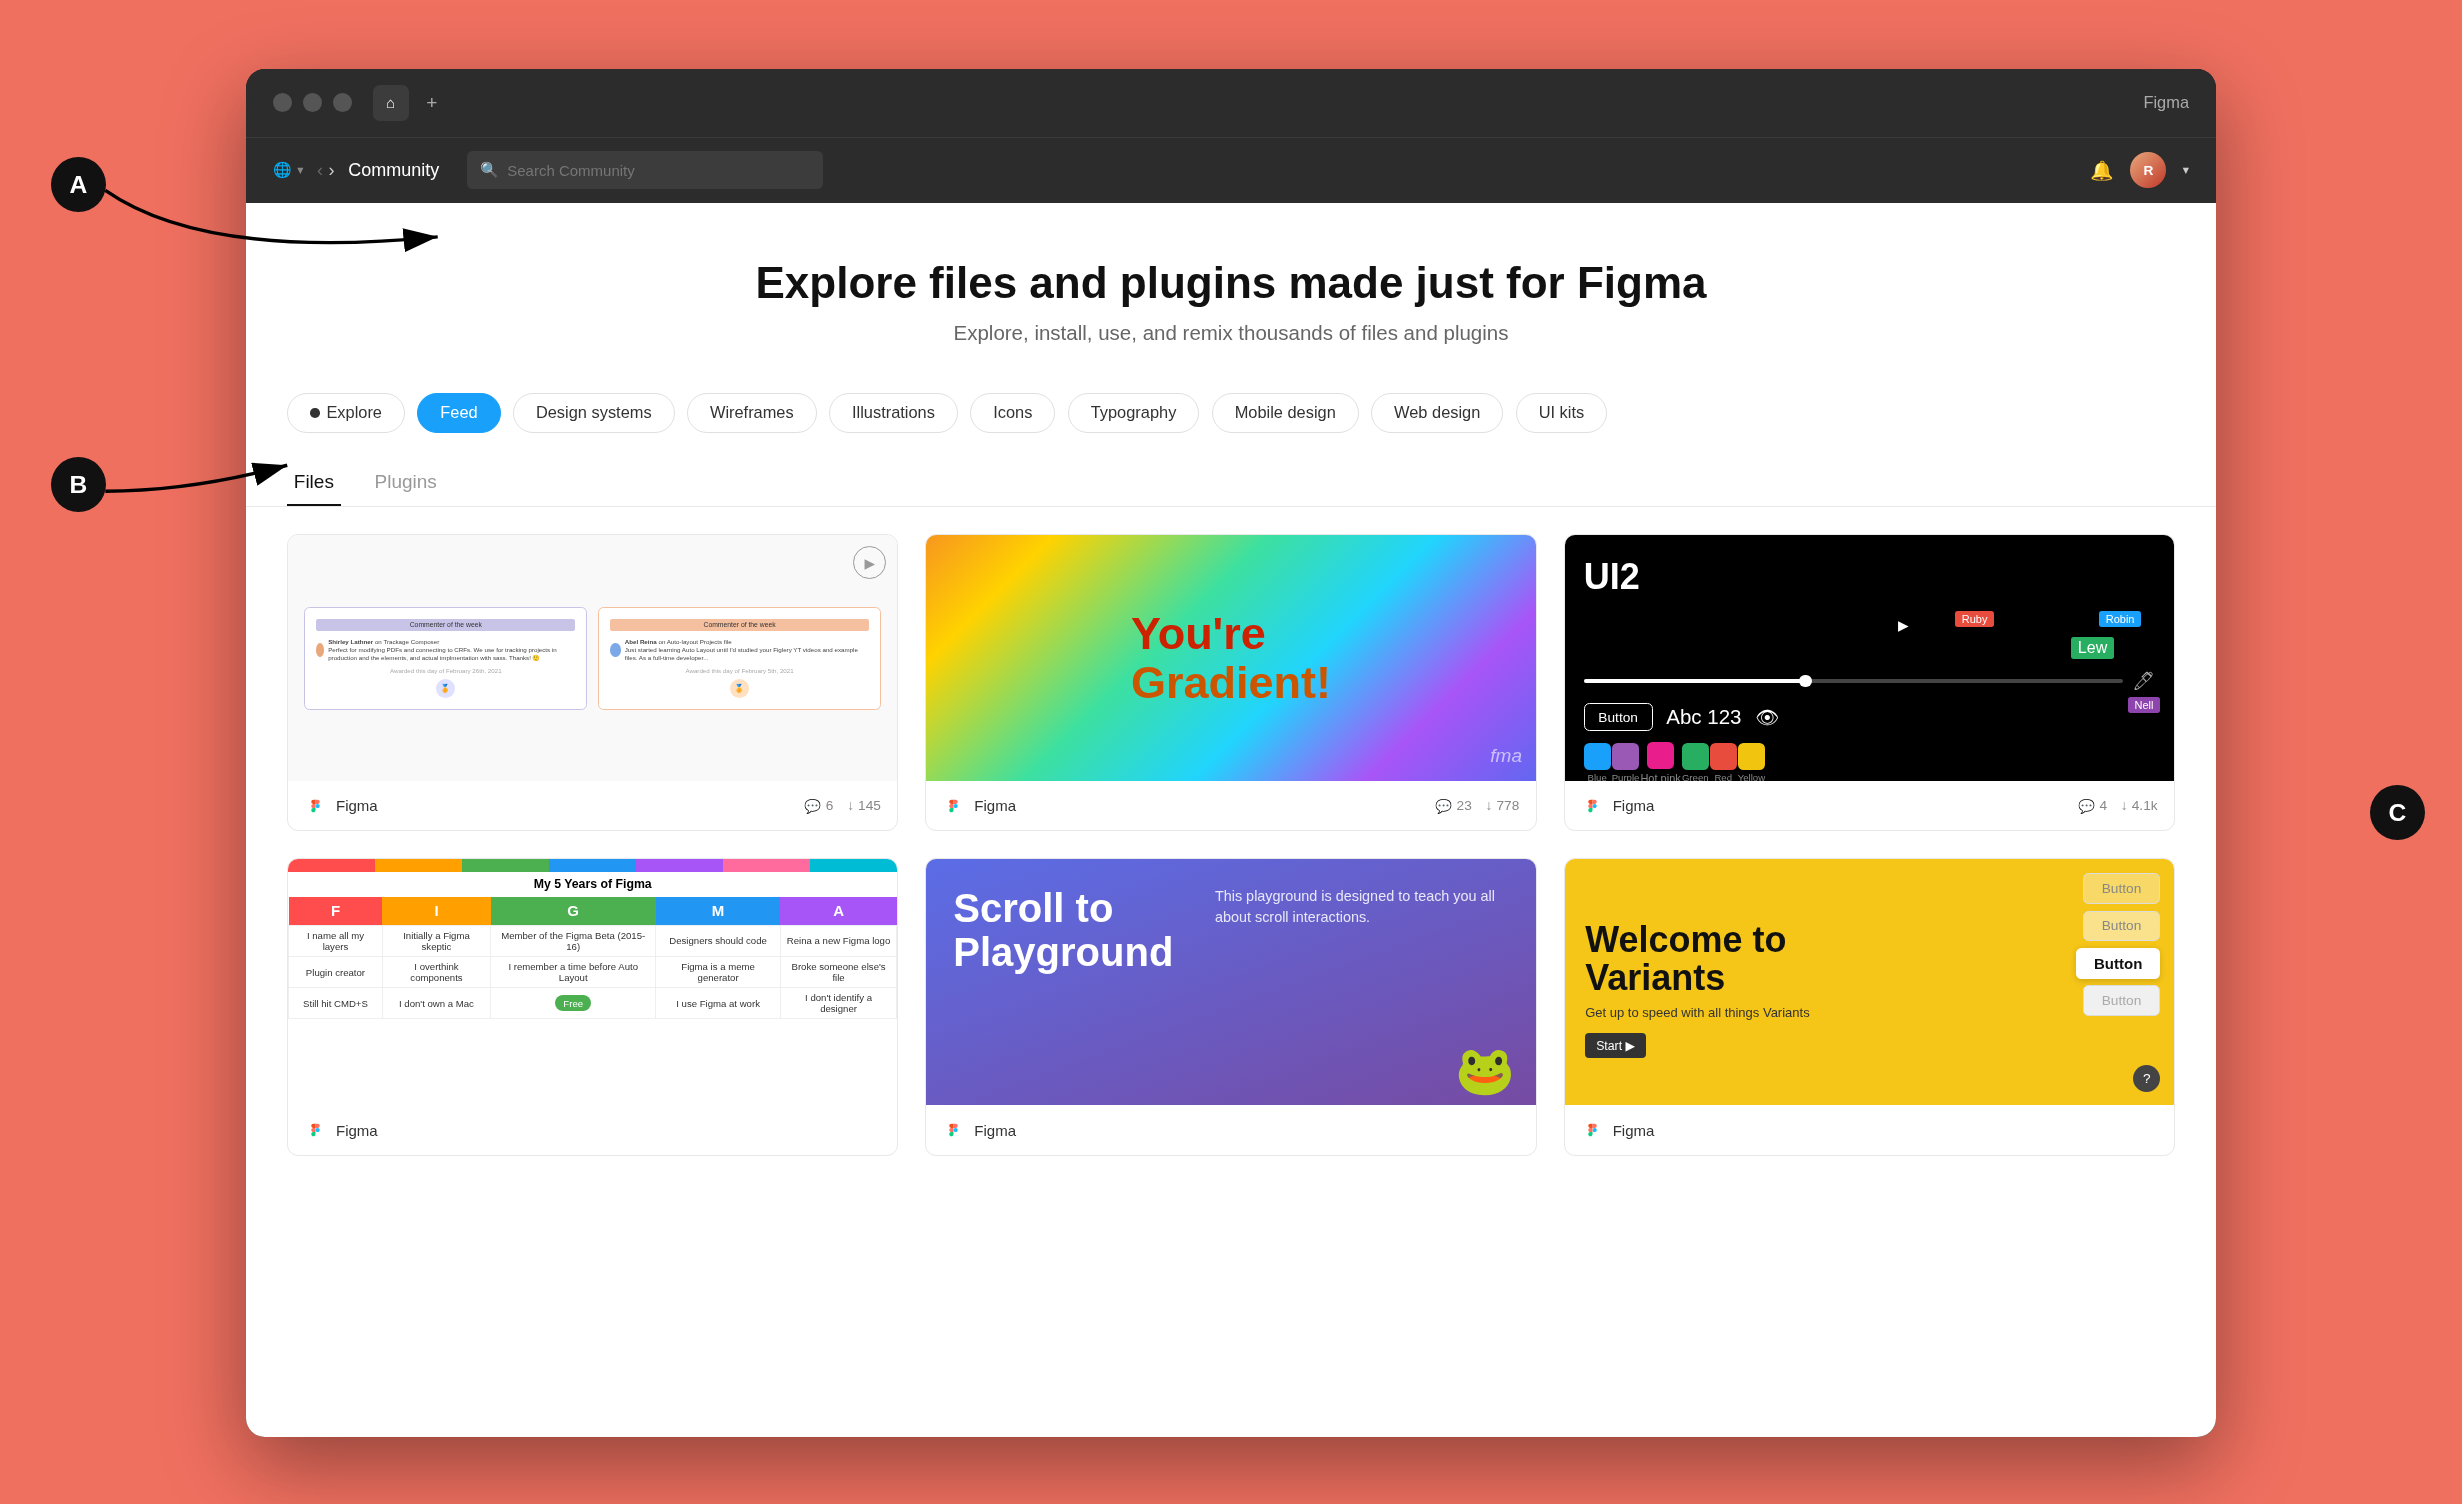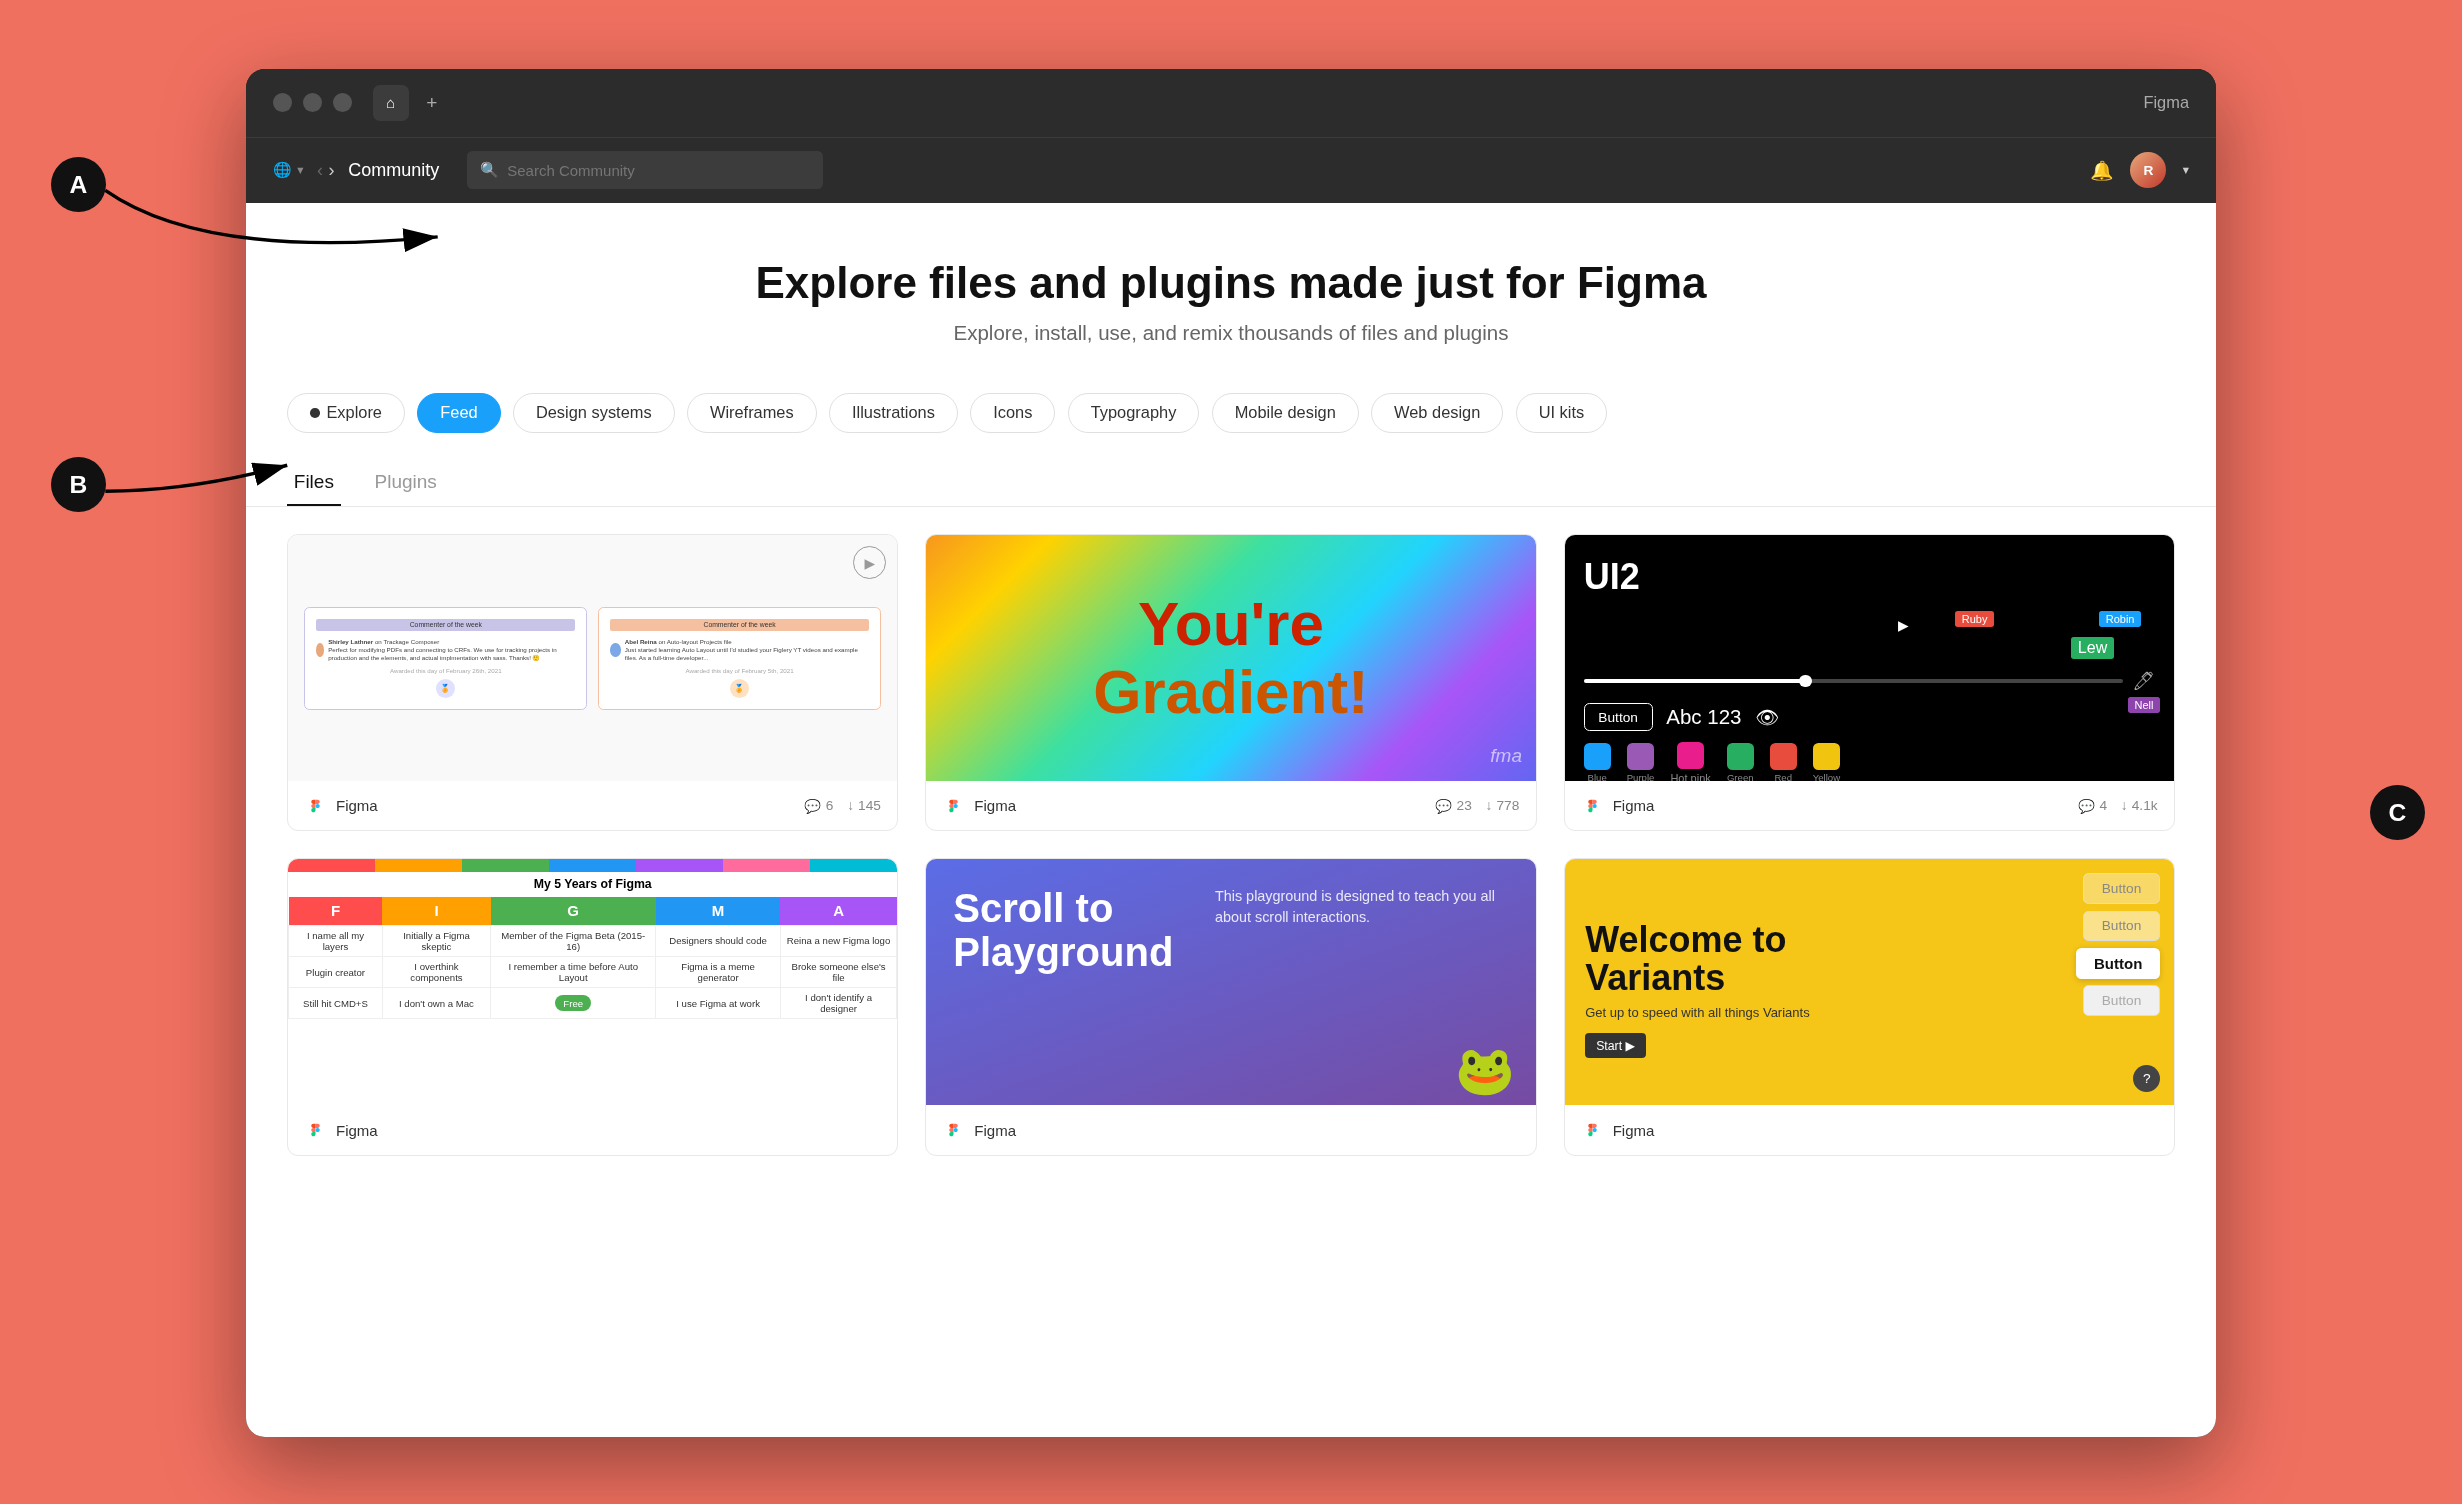--- a/index.html
+++ b/index.html
@@ -282,23 +282,22 @@
     }
     
     .gradient-text-overlay {
       position: absolute;
       inset: 0;
       display: flex;
       align-items: center;
       justify-content: center;
     }
     .gradient-big-text {
-      font-size: 62px;
+      font-size: 45px;
       font-weight: 900;
-      text-align: center;
       line-height: 1.1;
     }
     .gradient-big-text .line1 { color: #cc2200; }
     .gradient-big-text .line2 { color: #cc5500; }
     .play-btn {
       position: absolute;
       top: 11px;
       right: 11px;
       width: 33px;
       height: 33px;
@@ -538,21 +537,21 @@
             </div>
             <span style="color:#aaa;font-size:18px;">🖊</span>
           </div>
 
           <div style="display:flex;align-items:center;gap:13.7px;margin-bottom:11px;">
             <div style="padding:5.5px 13.7px;border:1.4px solid white;border-radius:5.5px;color:white;font-size:13.7px;">Button</div>
             <span style="font-size:20.5px;color:white;">Abc 123</span>
             <span style="font-size:19px;color:white;">👁</span>
           </div>
 
-          <div style="display:flex;gap:16px;align-items:center;flex-wrap:wrap;">
+          <div style="display:flex;gap:1px;align-items:center;flex-wrap:wrap;">
             <div style="display:flex;flex-direction:column;align-items:center;gap:2.7px;">
               <div style="width:27px;height:27px;border-radius:5.5px;background:#18a0fb;"></div>
               <span style="font-size:9.6px;color:#888;">Blue</span>
             </div>
             <div style="display:flex;flex-direction:column;align-items:center;gap:2.7px;">
               <div style="width:27px;height:27px;border-radius:5.5px;background:#9b59b6;"></div>
               <span style="font-size:9.6px;color:#888;">Purple</span>
             </div>
             <div style="display:flex;flex-direction:column;align-items:center;gap:2.7px;">
               <div style="width:27px;height:27px;border-radius:5.5px;background:#e91e8c;"></div>

